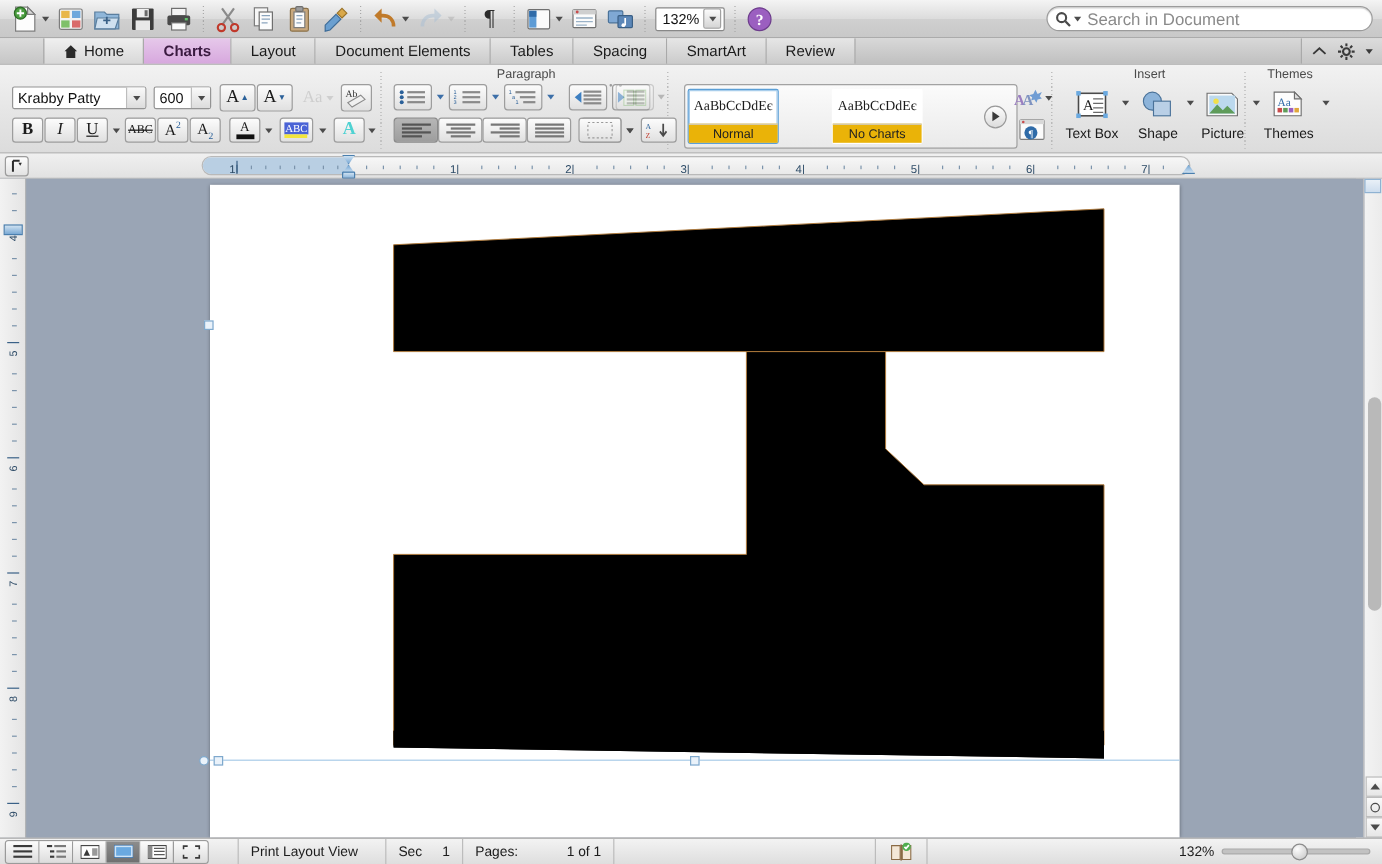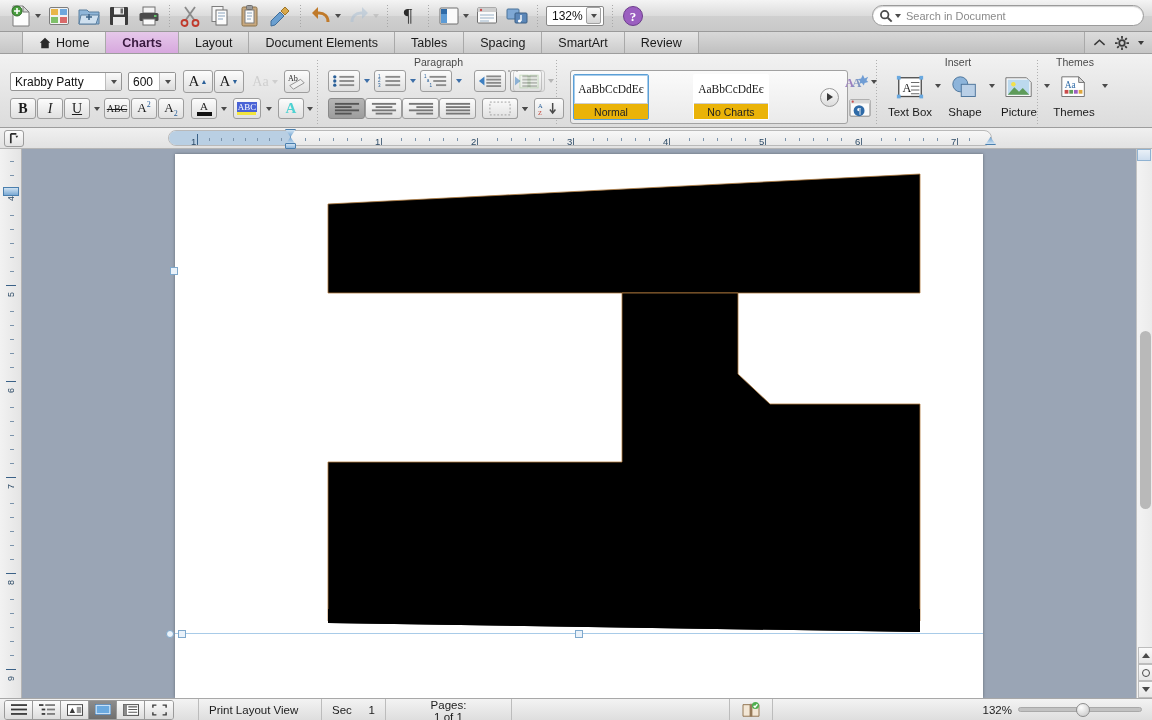--- a/index.html
+++ b/index.html
@@ -34,36 +34,36 @@
   }
   .zoom-btn { width: 15px; height: 17px; background: linear-gradient(to bottom,#fbfbfb,#d5d5d5);
     border: 1px solid #a0a0a0; border-radius: 2px; display: flex; align-items: center; justify-content: center; }
   .search-wrap { margin-left: auto; margin-right: 8px; display: flex; align-items: center; }
   .search-box {
     width: 272px; height: 21px; border-radius: 11px;
     background: #ffffff; border: 1px solid #9b9b9b;
     display: flex; align-items: center; padding: 0 8px 0 6px;
     box-shadow: inset 0 1px 1px rgba(0,0,0,.18);
   }
-  .search-box .ph { color: #8a8a8a; font-size: 11px; margin-left: 5px; }
+  .search-box .ph { color: #8a8a8a; font-size: 14px; margin-left: 5px; }
 
   
   .tabbar {
     position: absolute; left: 0; top: 32px; width: 1152px; height: 22px;
     background: linear-gradient(to bottom, #dcdcdc, #c6c6c6);
     border-bottom: 1px solid #9d9d9d;
     display: flex; align-items: stretch;
   }
   .tab {
     display: flex; align-items: center; justify-content: center;
     padding: 0 16px; font-size: 12.5px; color: #1b1b1b;
     border-right: 1px solid #a9a9a9; position: relative;
     background: linear-gradient(to bottom, #e6e6e6, #cbcbcb);
   }
-  .tab:first-child { border-left: 1px solid #a9a9a9; margin-left: 22px; }
+  .tab:first-child { border-left: 1px solid #a9a9a9; margin-left: 36px; }
   .tab.home { background: linear-gradient(to bottom, #f0f0f0, #d8d8d8); }
   .tab.active {
     background: linear-gradient(to bottom, #e6c8ea, #d7a8de);
     color: #3a1a40; font-weight: bold;
   }
   .tab .home-ico { margin-right: 5px; display: inline-block; }
   .tabbar .spacer { flex: 1; background: linear-gradient(to bottom,#d8d8d8,#c0c0c0); border-right: 1px solid #a9a9a9;}
   .tabbar .right-ctl { display: flex; align-items: center; gap: 9px; padding: 0 8px; }
 
   
@@ -952,21 +952,21 @@
       </div>
     </div>
 
     <div class="st-cell" style="margin-left:24px;border-left:1px solid #bcbcbc;min-width:124px;">
       <span>Print Layout View</span>
     </div>
     <div class="st-cell" style="min-width:64px;justify-content:space-between;">
       <span>Sec</span>
       <span>1</span>
     </div>
-    <div class="st-cell" style="min-width:126px;justify-content:space-between;flex-direction:column;">
+    <div class="st-cell" style="min-width:126px;justify-content:space-between;">
       <span>Pages:</span>
       <span>1 of 1</span>
     </div>
     <div class="st-cell" style="min-width:218px;"></div>
     <div class="st-cell" style="padding:0 12px;">
       <svg width="18" height="16" viewBox="0 0 20 18">
         <path d="M1 3h8v13H1zM11 3h8v13h-8z" fill="#f3e7d6" stroke="#8a6a44"></path>
         <path d="M10 2v15" stroke="#8a6a44" stroke-width="1.6"></path>
         <circle cx="15" cy="4" r="4" fill="#4fae4f"></circle>
         <path d="M13 4.2l1.5 1.6L17.2 2.6" stroke="#fff" stroke-width="1.6" fill="none"></path>

